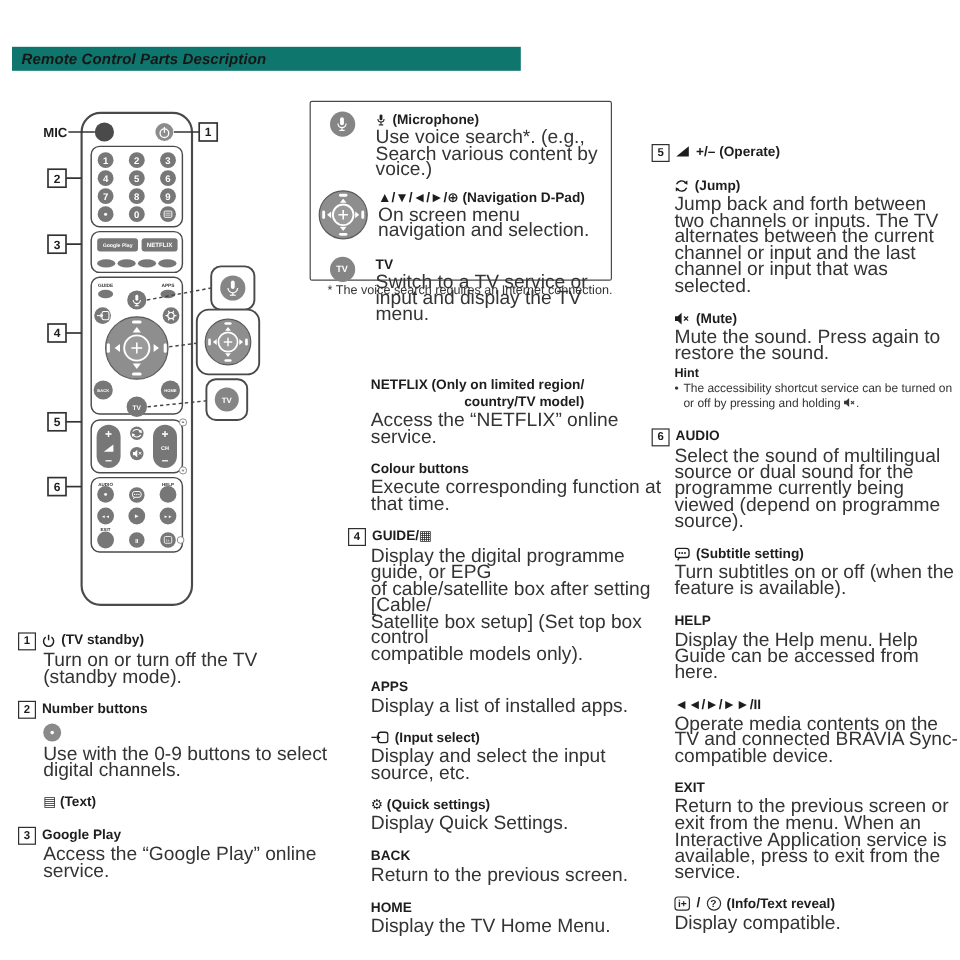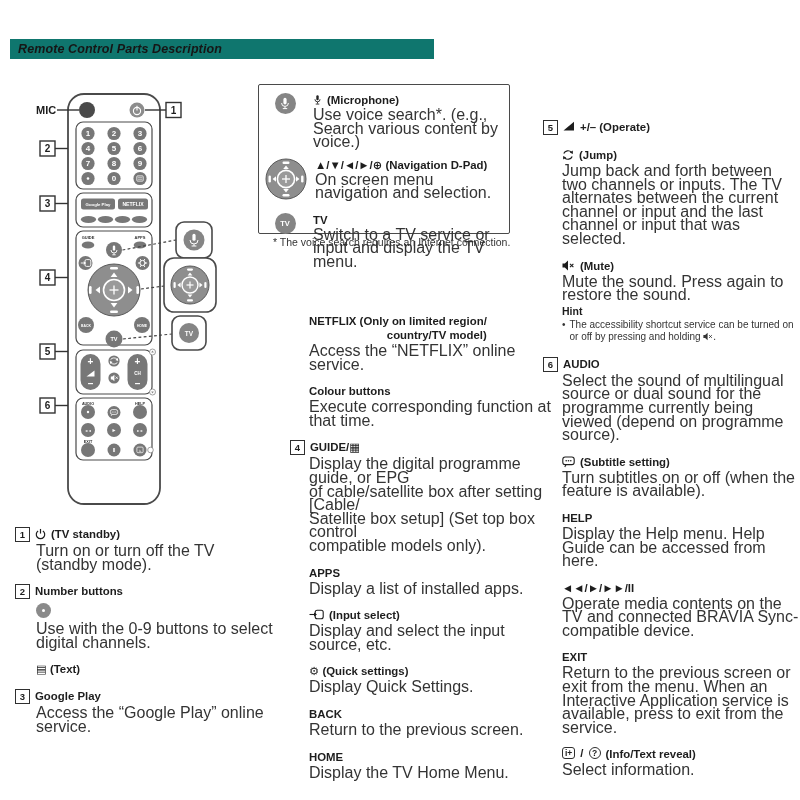--- a/index.html
+++ b/index.html
@@ -566,15 +566,15 @@
       </div>
     <p class="body indent">Return to the previous screen or exit from the menu. When an Interactive Application service is available, press to exit from the service.</p>
   </div>
   <div class="sec">
     <div class="sec-head indent">
       <span class="badge">i+</span>
       <span class="sep">/</span>
       <span class="badge round">?</span>
       <span class="t">(Info/Text reveal)</span>
     </div>
-    <p class="body indent">Select information.</p>
+    <p class="body indent">Display compatible.</p>
   </div>
 </div>
 
 </body></html>

